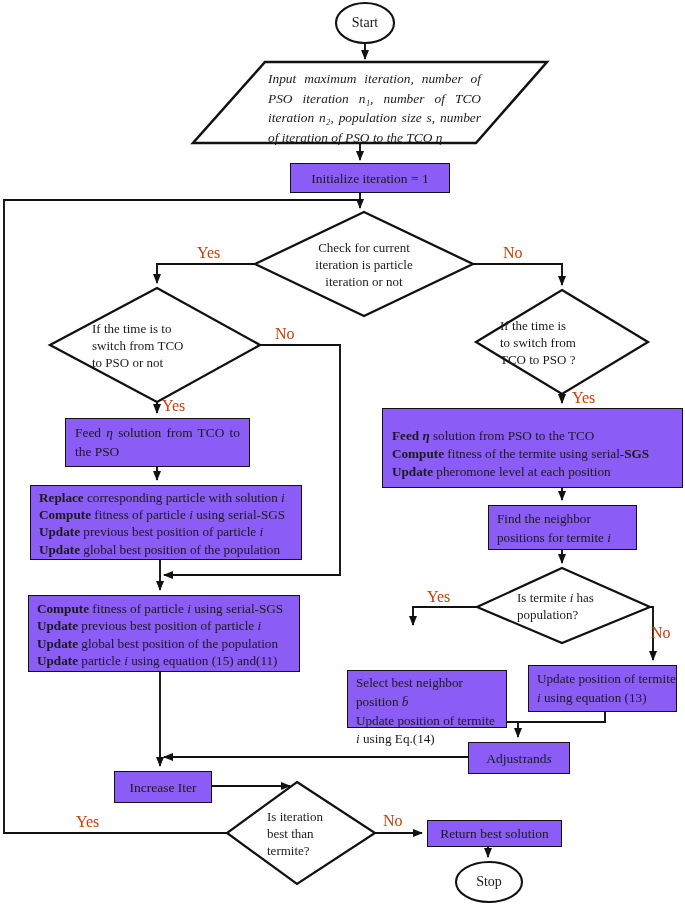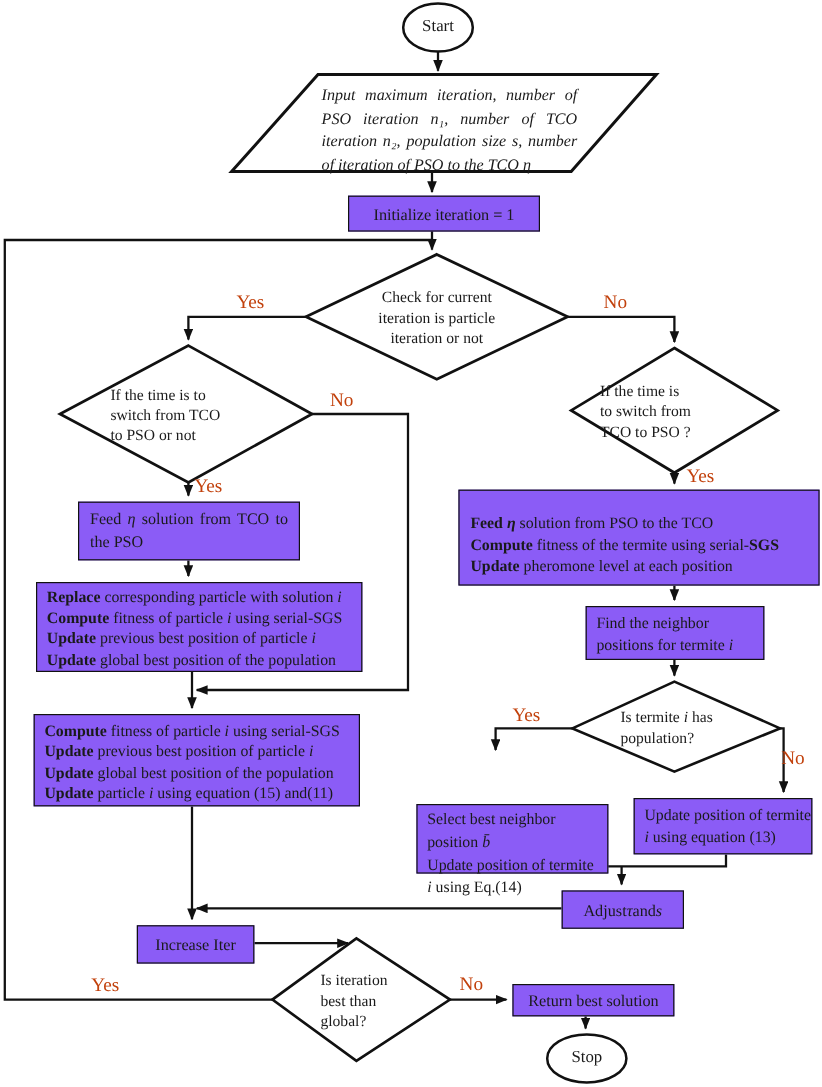--- a/index.html
+++ b/index.html
@@ -135,21 +135,21 @@
       <div>to switch from</div>
       <div>TCO to PSO ?</div>
     </div>
   <div class="txt md-lines" style="left:517px;top:590px;width:110px;text-align:left;line-height:16.5px;font-size:13px;">
       <div>Is termite <i>i</i> has</div>
       <div>population?</div>
     </div>
   <div class="txt md-lines" style="left:267px;top:808px;width:95px;text-align:left;line-height:17px;font-size:13px;">
       <div>Is iteration</div>
       <div>best than</div>
-      <div>global?</div>
+      <div>termite?</div>
     </div>
 
   <div class="lbl" style="left:197px;top:246px;">Yes</div>
   <div class="lbl" style="left:503px;top:246px;">No</div>
   <div class="lbl" style="left:275px;top:327px;">No</div>
   <div class="lbl" style="left:162px;top:399px;">Yes</div>
   <div class="lbl" style="left:572px;top:391px;">Yes</div>
   <div class="lbl" style="left:427px;top:590px;">Yes</div>
   <div class="lbl" style="left:651px;top:626px;">No</div>
   <div class="lbl" style="left:76px;top:815px;">Yes</div>

